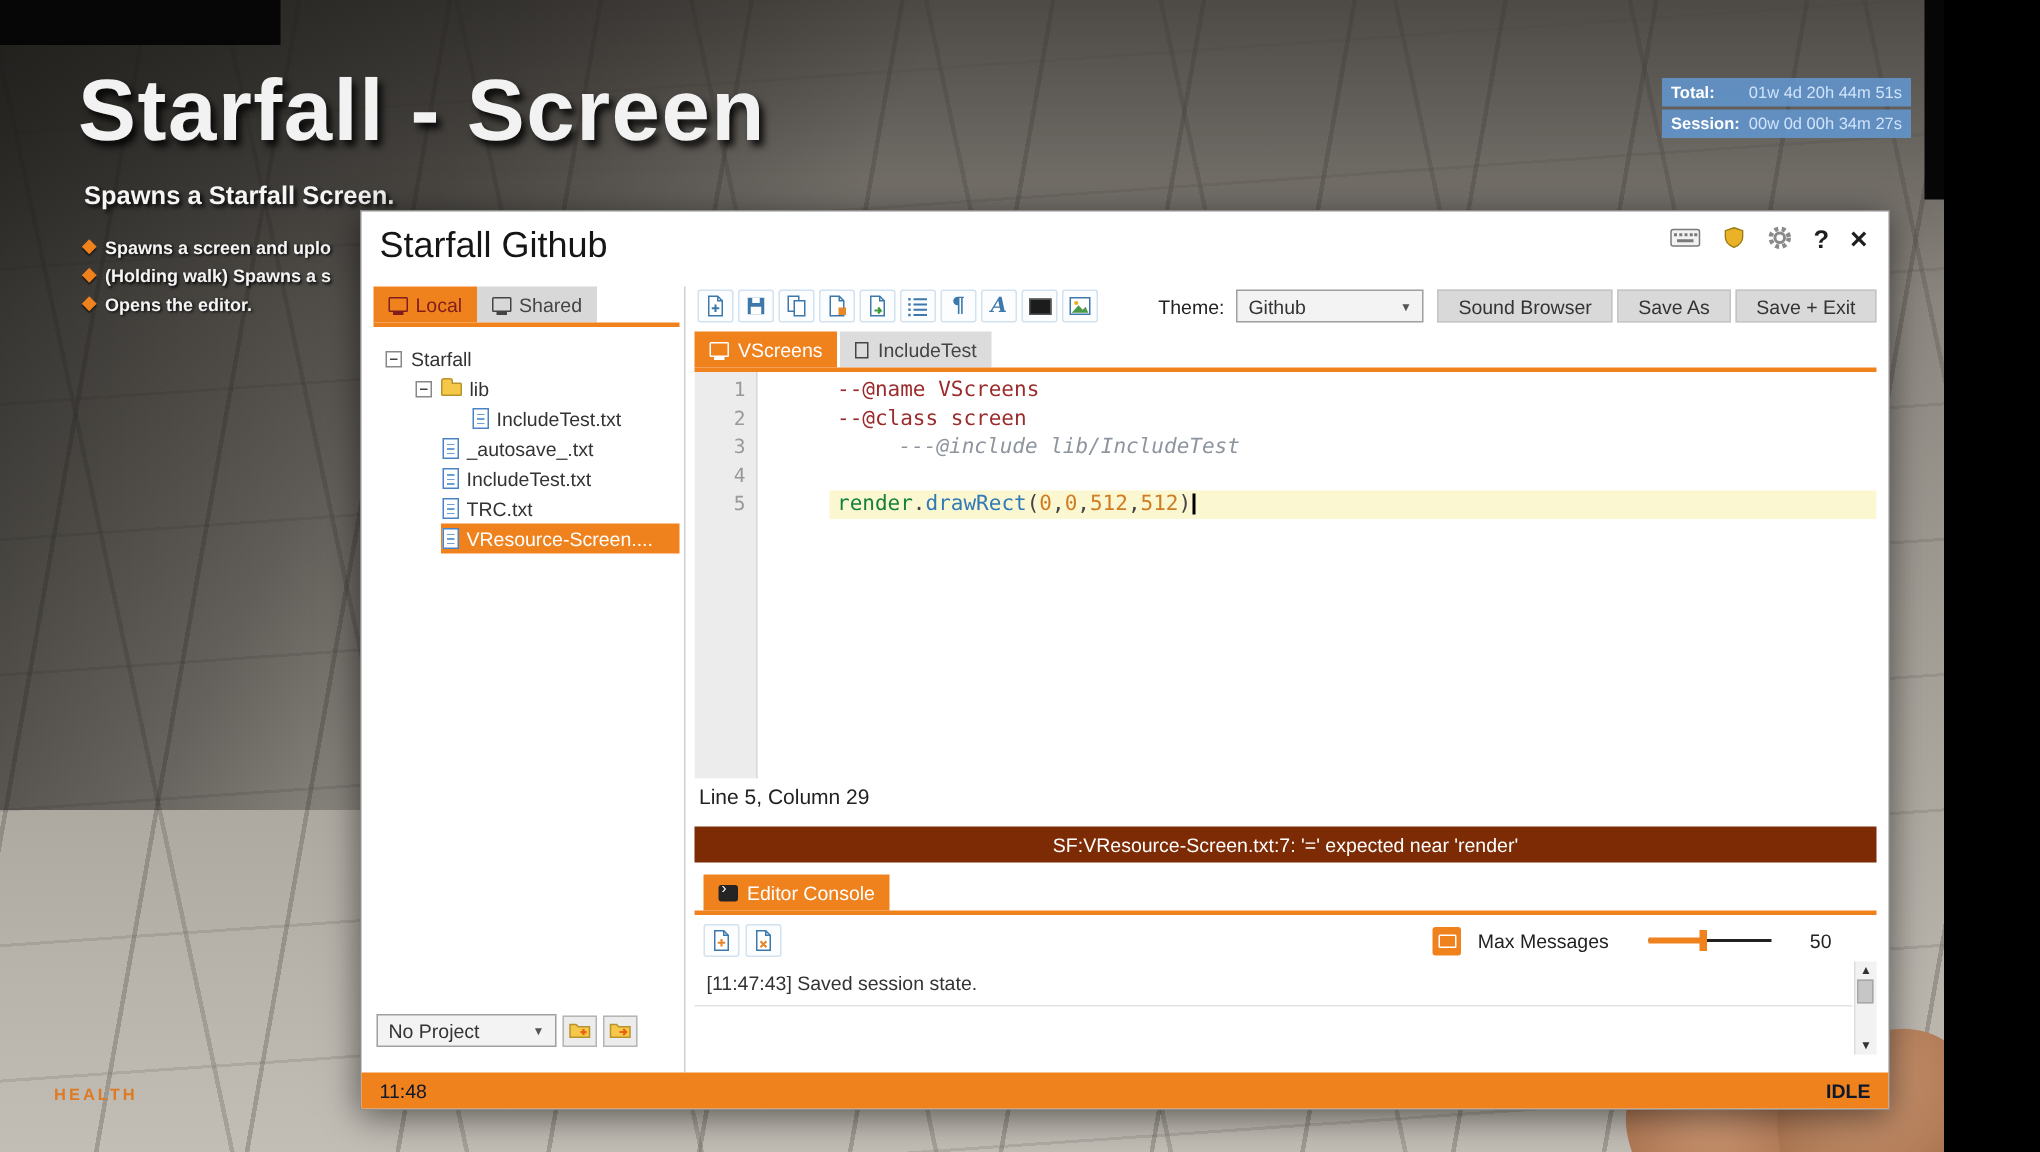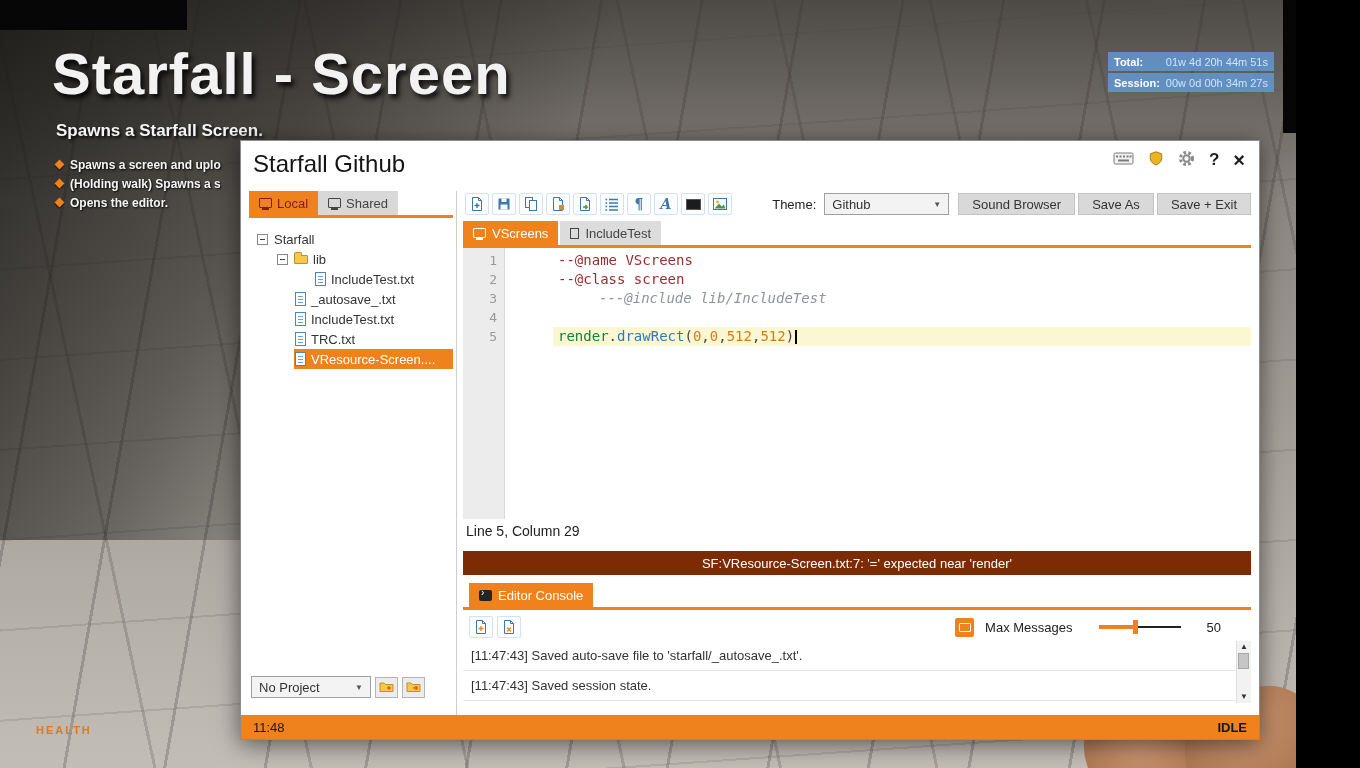--- a/index.html
+++ b/index.html
@@ -468,21 +468,20 @@
             <div class="slider-track"></div>
             <div class="slider-fill" style="width: 45%;"></div>
             <div class="slider-handle" style="left: calc(45% - 2px);"></div>
           </div>
           <span class="mm-value">50</span>
         </div>
       </div>
 
       <div class="console-list">
         <div>
-            <div class="console-row">[11:47:43] Saved auto-save file to 'starfall/_autosave_.txt'.</div>
             <div class="console-row">[11:47:43] Saved session state.</div>
           </div>
         <div class="console-scrollbar">
           <div class="sb-btn sb-up">▲</div>
           <div class="sb-thumb"></div>
           <div class="sb-btn sb-down">▼</div>
         </div>
       </div>
     </div>
 

